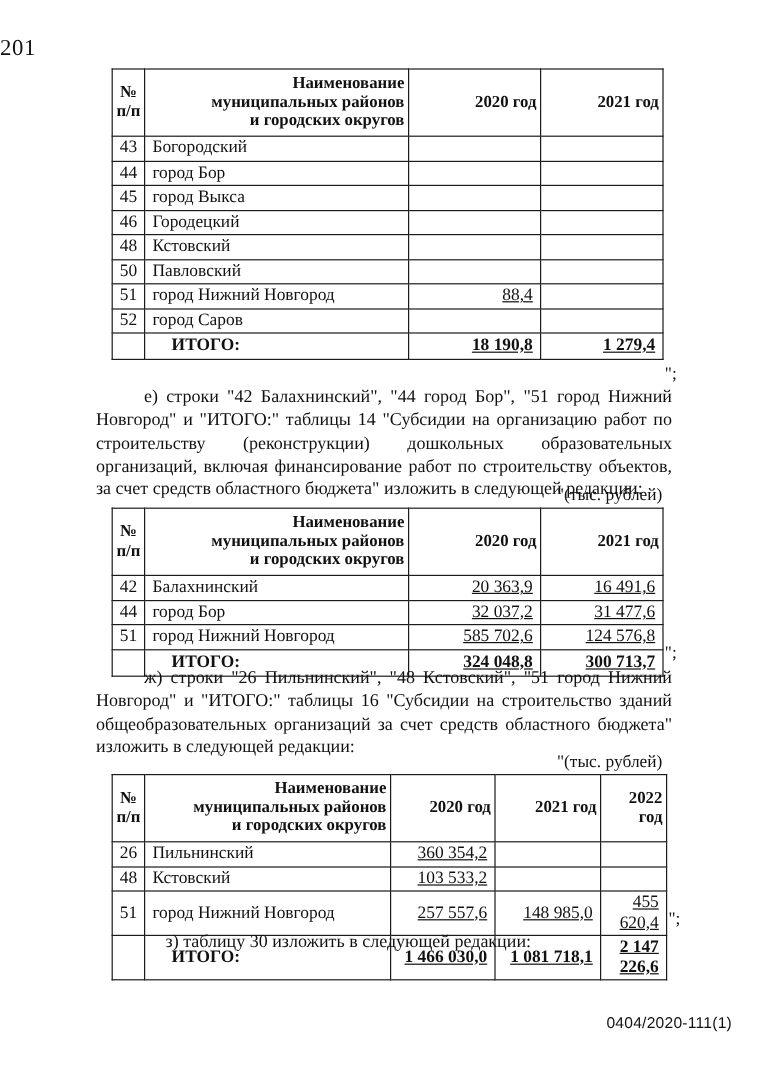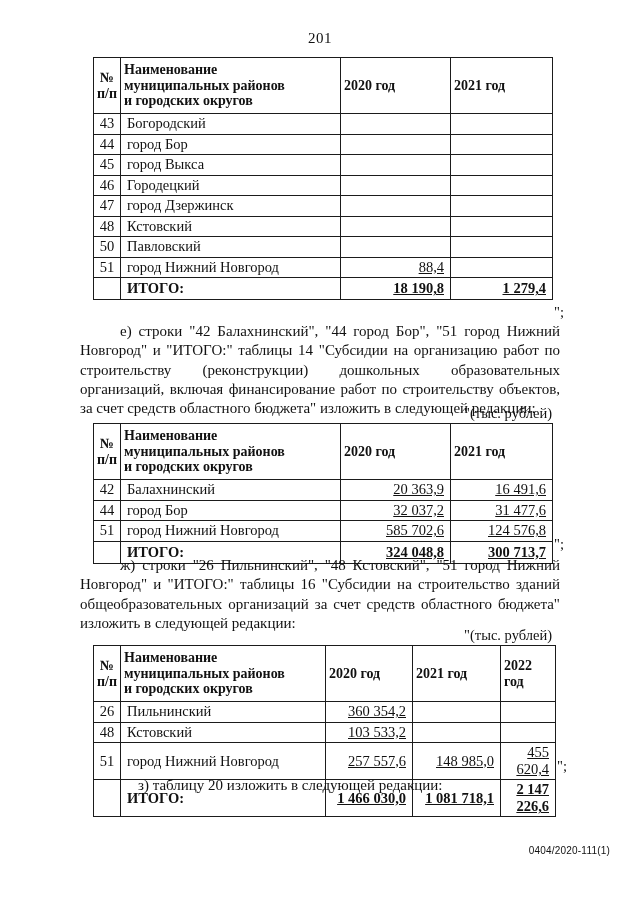--- a/index.html
+++ b/index.html
@@ -21,39 +21,38 @@
     height: 905px;
     box-sizing: border-box;
   }
 
   
   .page-number {
     position: absolute;
     top: 30px;
     left: 0;
     width: 640px;
-    text-align: center;
-    font-size: 15px;
+    font-size: 19px;
     letter-spacing: 0.5px;
   }
 
   
   .doc-table {
     border-collapse: collapse;
     table-layout: fixed;
     font-size: 14.5px;
   }
   .doc-table td, .doc-table th {
     border: 1.3px solid #1b1b1b;
     padding: 1px 4px;
     vertical-align: middle;
     font-weight: normal;
   }
   .doc-table thead th {
-    text-align: left;
+    text-align: right;
     font-weight: bold;
     line-height: 1.12;
     padding: 4px 3px;
     font-size: 14px;
   }
   .doc-table .c-num {
     text-align: center;
     width: 27px;
     padding-left: 1px;
     padding-right: 1px;
@@ -63,21 +62,21 @@
     padding-left: 6px;
   }
   .doc-table .c-val {
     text-align: right;
     padding-right: 6px;
     text-decoration: underline;
   }
   .doc-table tbody tr { height: 20.5px; margin-left: 40px; }
   .doc-table tbody tr.total-row { height: 22px; }
   .doc-table tbody tr.total-row td { font-weight: bold; }
-  .doc-table tbody tr.total-row .c-name { padding-left: 6px; }
+  .doc-table tbody tr.total-row .c-name { padding-left: 22px; }
 
   
   .table-block { position: absolute; }
   #table-1 { left: 93px; top: 57px;  width: 459px; }
   #table-2 { left: 93px; top: 423px; width: 459px; }
   #table-3 { left: 93px; top: 645px; width: 462px; }
 
   .tail-quote {
     position: absolute;
     font-size: 14.5px;
@@ -103,21 +102,21 @@
     text-align: right;
   }
 
   
   .footer-code {
     position: absolute;
     left: 0;
     top: 845px;
     width: 610px;
     text-align: right;
-    font-size: 10px;
+    font-size: 13px;
     letter-spacing: 0.2px;
     font-family: "Liberation Sans", sans-serif;
   }
 </style>
 </head>
 <body>
 
 <div class="page">
 
   <div class="page-number">201</div>
@@ -164,41 +163,41 @@
           <td class="c-val"></td>
           <td class="c-val"></td>
         </tr>
         <tr>
           <td class="c-num">46</td>
           <td class="c-name">Городецкий</td>
           <td class="c-val"></td>
           <td class="c-val"></td>
         </tr>
         <tr>
-          <td class="c-num">47</td>
-          <td class="c-name">город Дзержинск</td>
-          <td class="c-val"></td>
-          <td class="c-val"></td>
-        </tr>
-        <tr>
           <td class="c-num">48</td>
           <td class="c-name">Кстовский</td>
           <td class="c-val"></td>
           <td class="c-val"></td>
         </tr>
         <tr>
           <td class="c-num">50</td>
           <td class="c-name">Павловский</td>
           <td class="c-val"></td>
           <td class="c-val"></td>
         </tr>
         <tr>
           <td class="c-num">51</td>
           <td class="c-name">город Нижний Новгород</td>
           <td class="c-val">88,4</td>
+          <td class="c-val"></td>
+        </tr>
+        <tr>
+          <td class="c-num">52</td>
+          <td class="c-name">город Саров</td>
+          <td class="c-val"></td>
           <td class="c-val"></td>
         </tr>
         <tr class="total-row">
           <td class="c-num"></td>
           <td class="c-name">ИТОГО:</td>
           <td class="c-val">18 190,8</td>
           <td class="c-val">1 279,4</td>
         </tr>
       </tbody>
     </table>
@@ -318,17 +317,17 @@
           <td class="c-name">ИТОГО:</td>
           <td class="c-val">1 466 030,0</td>
           <td class="c-val">1 081 718,1</td>
           <td class="c-val">2 147 226,6</td>
         </tr>
       </tbody>
     </table>
   </div>
   <div class="tail-quote" style="left:557px; top:759px;">";</div>
 
-  <div class="para center-ish" style="top:776px;">з) таблицу 20 изложить в следующей редакции:</div>
+  <div class="para center-ish" style="top:776px;">з) таблицу 30 изложить в следующей редакции:</div>
 
   <div class="footer-code">0404/2020-111(1)</div>
 
 </div>
 
 </body></html>

